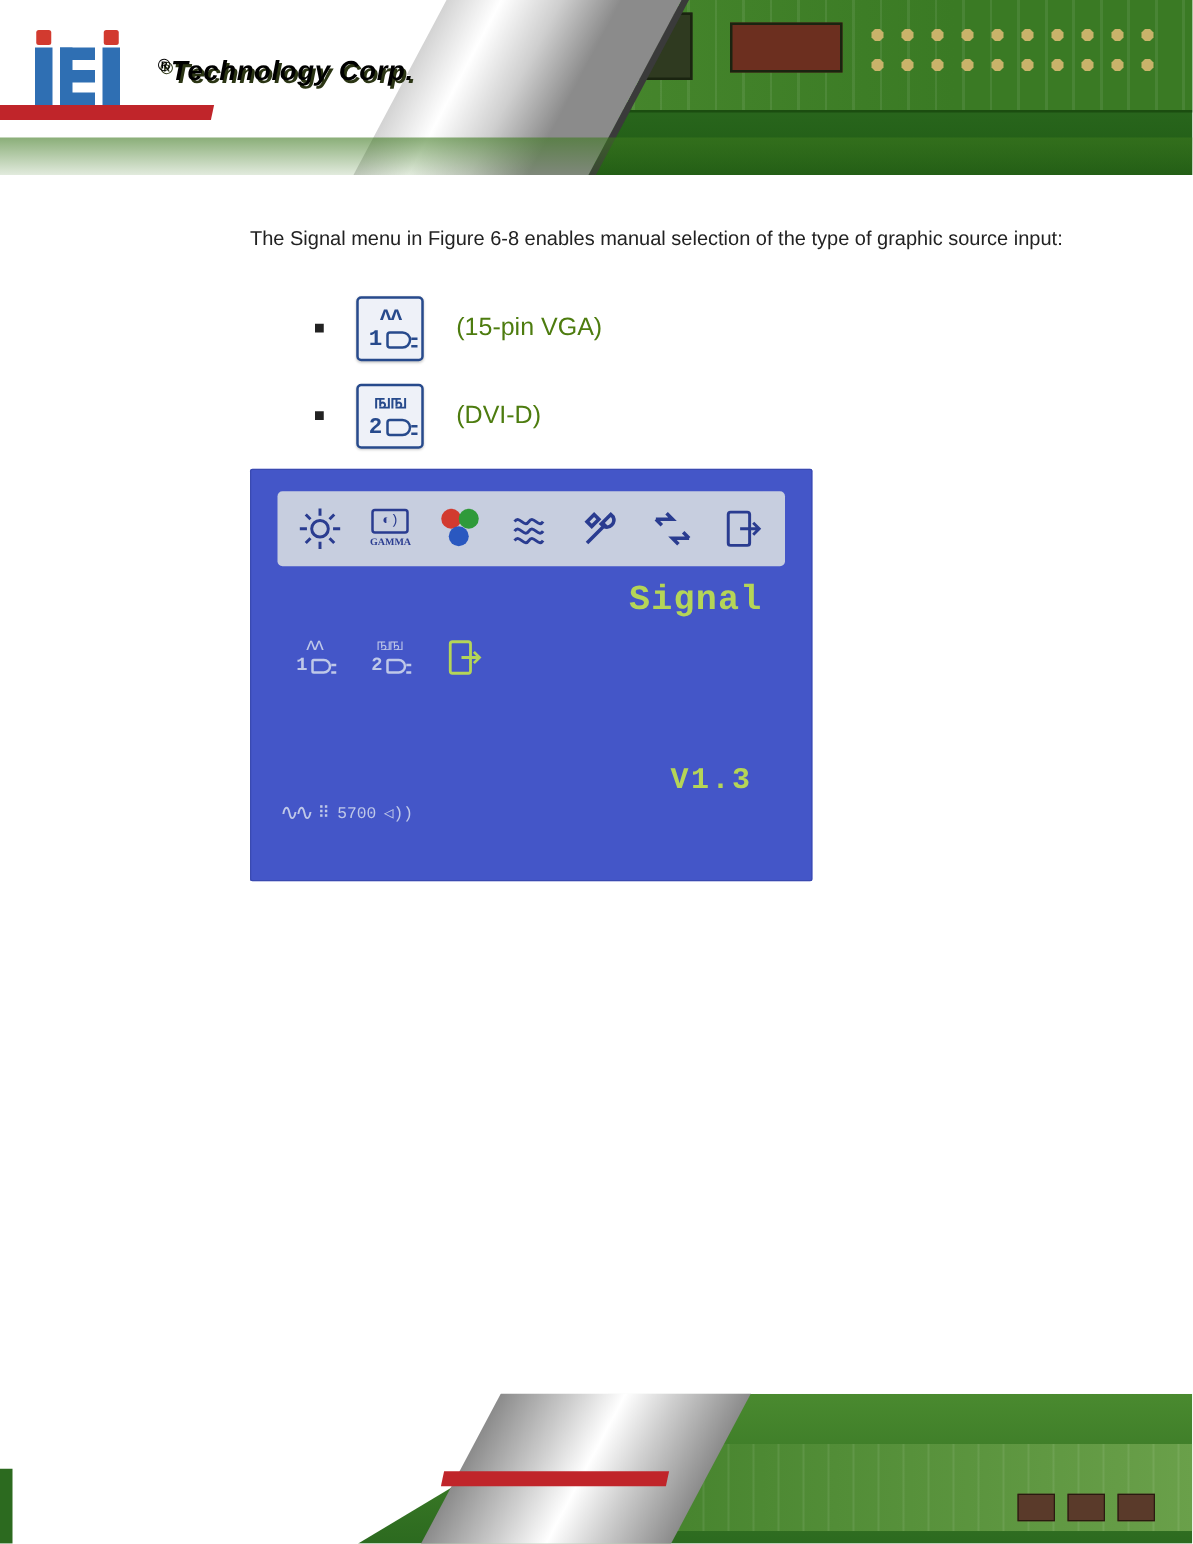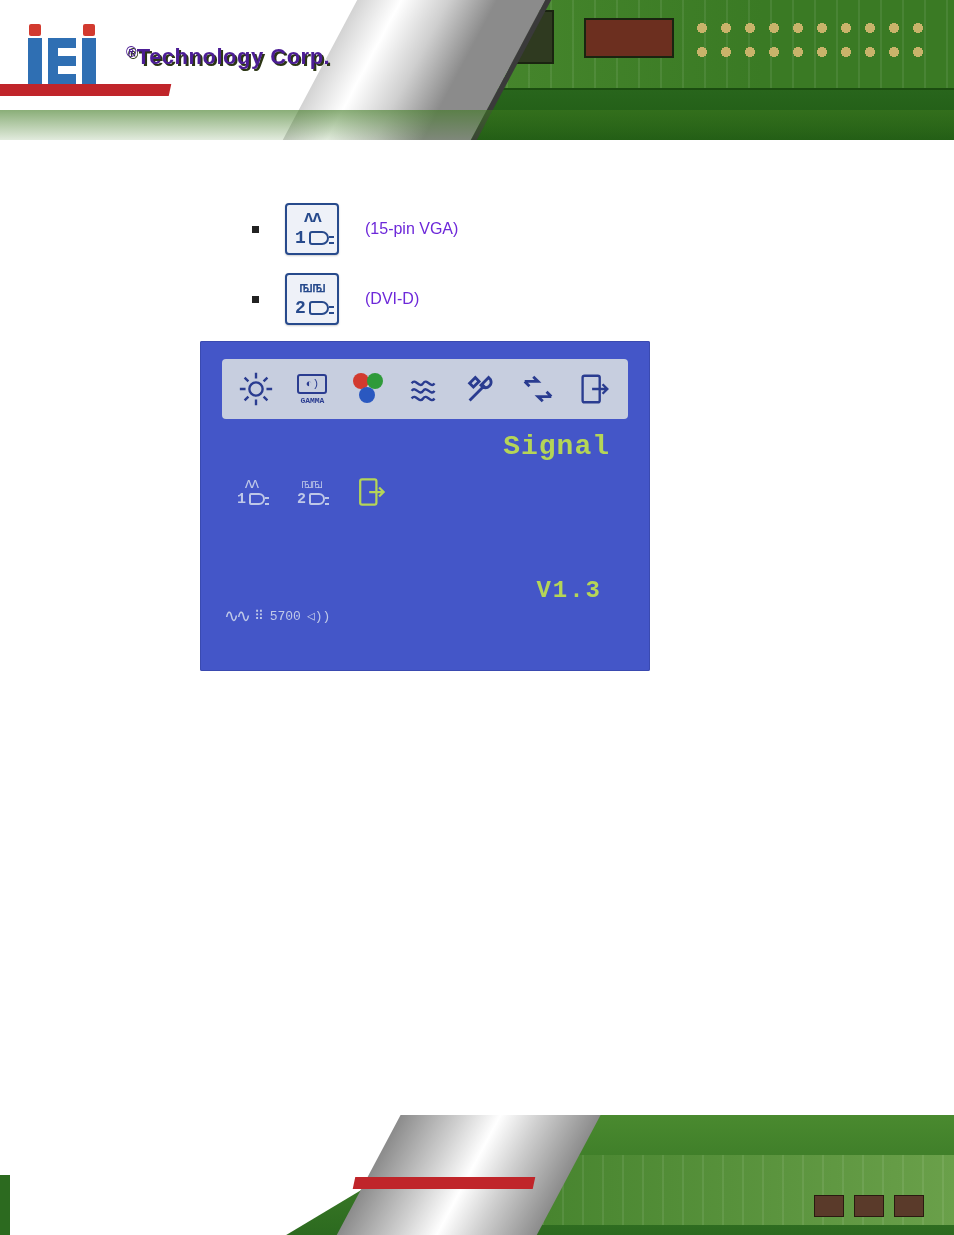--- a/index.html
+++ b/index.html
@@ -40,50 +40,50 @@
   .iei-i.i2{ left:54px; height:46px; }
   .iei-e { position:absolute; left:20px; bottom:0; width:28px; height:46px;
     background:
      linear-gradient(#2f6fb3,#2f6fb3) left top /28px 10px no-repeat,
      linear-gradient(#2f6fb3,#2f6fb3) left center /28px 10px no-repeat,
      linear-gradient(#2f6fb3,#2f6fb3) left bottom /28px 10px no-repeat,
      linear-gradient(#2f6fb3,#2f6fb3) left top /10px 46px no-repeat;
   }
   .iei-dot { position:absolute; top:-6px; width:12px; height:12px; background:#d23a2f; border-radius:2px; }
   .iei-dot.d1{ left:1px; } .iei-dot.d2{ left:55px; }
-  .tech-corp { font-size:22px; font-weight:800; letter-spacing:.5px; color:#4c1d95;
-    text-shadow: 2px 2px 0 #2b3514, -1px -1px 0 #fff; white-space:nowrap; }
+  .tech-corp { font-size:22px; font-weight:800; letter-spacing:.5px; color:#000000;
+    text-shadow: 2px 2px 0 #2b3514, -1px -1px 0 #fff; font-style: italic; white-space:nowrap; }
   .tech-corp .reg { font-size:14px; vertical-align:top; }
   .banner-bottom-fade { position:absolute; left:0; right:0; top:110px; height:40px;
     background: linear-gradient(180deg, rgba(60,120,30,.6), rgba(255,255,255,0)); }
 
   
   .content { position:absolute; left:200px; right:90px; top:175px; }
   .intro { font-size:16px; color:#222; line-height:2.1; text-align:justify; }
 
   .bullets { margin-top:26px; margin-left:52px; }
   .b-row { display:flex; align-items:center; gap:26px; margin-bottom:14px; height:56px;}
   .square { width:7px; height:7px; background:#222; }
   .icon-box { width:54px; height:52px; border:2px solid #274a8c; border-radius:4px; background:#eef1f8;
     display:flex; flex-direction:column; align-items:center; justify-content:center; gap:2px; color:#274a8c; box-shadow:0 1px 2px rgba(0,0,0,.2);}
   .icon-box .top-sym { font-size:16px; line-height:1; font-family: "Courier New", monospace; font-weight:bold; letter-spacing:-1px;}
   .icon-box .num-plug { display:flex; align-items:center; gap:3px; font-family:"Courier New",monospace; font-size:18px; font-weight:bold;}
   .plug { display:inline-block; width:20px; height:14px; border:2px solid #274a8c; border-radius:3px 7px 7px 3px; position:relative;}
   .plug::after { content:""; position:absolute; right:-7px; top:3px; width:5px; height:4px; border-top:2px solid #274a8c; border-bottom:2px solid #274a8c;}
-  .b-label { font-size:16px; color:#6d28d9; }
+  .b-label { font-size:20px; color:#4d7c0f; }
 
   
   .osd { margin-top:10px; width:450px; height:330px; background:#4456c8; border-radius:2px; position:relative; overflow:hidden; box-shadow: 0 0 0 1px #3a4ab0 inset; }
   .osd-topbar { position:absolute; left:22px; right:22px; top:18px; height:60px; background:#c7cedf; border-radius:4px;
     display:flex; align-items:center; justify-content:space-around; padding:0 6px; }
   .osd-picon { width:44px; height:44px; display:flex; align-items:center; justify-content:center; color:#2a3c90; }
   .osd-picon svg { width:38px; height:38px; }
   .gamma-badge { display:flex; flex-direction:column; align-items:center; gap:2px;}
   .gamma-badge .rect{ width:30px; height:20px; border:2px solid #2a3c90; border-radius:3px; display:flex; align-items:center; justify-content:center; font-size:11px; font-family:"Courier New",monospace; color:#2a3c90;}
-  .gamma-badge .lbl{ font-size:8px; font-family:Liberation Mono, monospace; color:#2a3c90; font-weight:bold;}
+  .gamma-badge .lbl{ font-size:8px; font-family:Liberation Serif, serif; color:#2a3c90; font-weight:bold;}
   .rgb-dots { display:flex; gap:2px; width:44px; height:40px; position:relative;}
   .rgb-dots span{ width:16px; height:16px; border-radius:50%; position:absolute;}
   .rgb-dots .r{ background:#d23a2f; left:6px; top:4px;}
   .rgb-dots .g{ background:#2f9a3a; left:20px; top:4px;}
   .rgb-dots .b{ background:#2a58c0; left:12px; top:18px;}
   .osd-title { position:absolute; right:40px; top:90px; font-family:"Courier New",monospace; font-size:28px; font-weight:bold; color:#b5d557; letter-spacing:1px;}
   .osd-row2 { position:absolute; left:30px; top:130px; display:flex; gap:18px; }
   .osd-row2 .mini { width:42px; height:42px; display:flex; flex-direction:column; align-items:center; justify-content:center; color:#bfc8e8; font-family:"Courier New",monospace;}
   .mini .wave{ font-size:14px; line-height:1; letter-spacing:-2px; }
   .mini .np { display:flex; align-items:center; gap:3px; font-size:15px; font-weight:bold;}
@@ -140,20 +140,21 @@
           <span class="iei-i i2"></span>
       </div>
       <div class="tech-corp">
         <span class="reg">®</span><span>Technology Corp.</span>
       </div>
     </div>
     <div class="banner-bottom-fade"></div>
   </div>
 
   <div class="content">
+    <p class="intro">The Signal menu in Figure 6-8 enables manual selection of the type of graphic source input:</p>
 
     <div class="bullets">
       <div class="b-row">
         <span class="square"></span>
         <span class="icon-box">
           <span class="top-sym">ᴧᴧ</span>
           <span class="num-plug">
               <span>1</span>
               <span class="plug"></span>
             </span>

